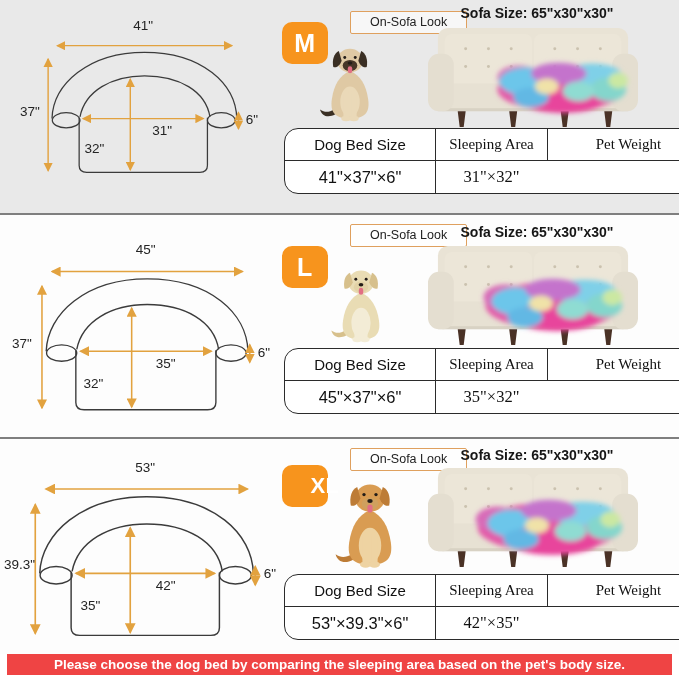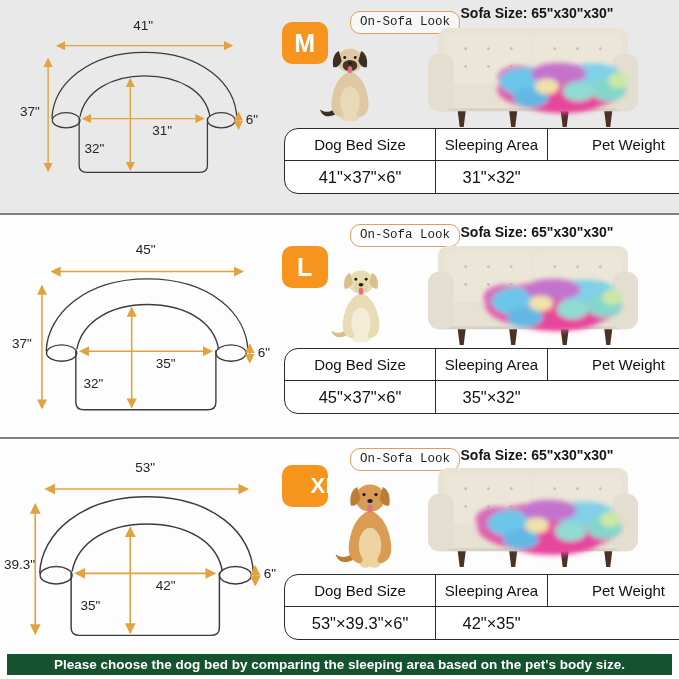--- a/index.html
+++ b/index.html
@@ -36,23 +36,23 @@
   }
   .row-xl .badge { font-size:22px;padding-left:40px; }
 
   
   .dog { position:absolute; }
   .dog svg { width:100%; height:100%; }
 
   
   .onsofa {
     position:absolute; left:350px;
-    border:1.5px solid #dfa05e; border-radius:10px;
-    padding:3px 9px 4px; font-size:12.5px; color:#222222;
-    background:rgba(255,255,255,0.65); white-space:nowrap;font-family:Liberation Mono, monospace;
+    border:1.5px solid #dfa05e; border-radius:2px;
+    padding:3px 19px 4px; font-size:12.5px; color:#222222;
+    background:rgba(255,255,255,0.65); white-space:nowrap;
   }
   .sofasize {
     position:absolute; left:418px; width:238px; text-align:center;
     font-size:14px; font-weight:600; color:#161616; white-space:nowrap;
   }
   .sofa { position:absolute; left:414px; width:238px; height:103px; }
   .sofa svg { width:100%; height:100%; }
 
   
   .spec {
@@ -60,25 +60,25 @@
     background:#ffffff; border:1.6px solid #2b2b2b; border-radius:14px;
     overflow:hidden; display:grid;
     grid-template-columns:150px 112px 1fr; grid-template-rows:1fr 1fr;
   }
   .cell {
     display:flex; align-items:center; justify-content:center;
     white-space:nowrap; color:#111111;
   }
   .cell.head { font-size:15px; border-bottom:1.4px solid #2b2b2b; }
   .cell.val  { font-size:16.5px; }
-  .cell.c2, .cell.c3 { border-left:1.4px solid #2b2b2b; }
+  .cell.c2, .cell.c3 { border-left:1.4px solid #2b2b2b;font-family:Liberation Serif, serif; }
 
   
   .banner {
-    position:relative; height:21px; margin:0 7px; background:#14532d;
+    position:relative; height:21px; margin:0 7px; background:#ef4444;
     display:flex; align-items:center; justify-content:center;
     color:#ffffff; font-weight:bold; font-size:13.5px; white-space:nowrap;
   }
 </style>
 </head>
 <body>
 
 <div class="page">
 
   <section class="row row-m">

